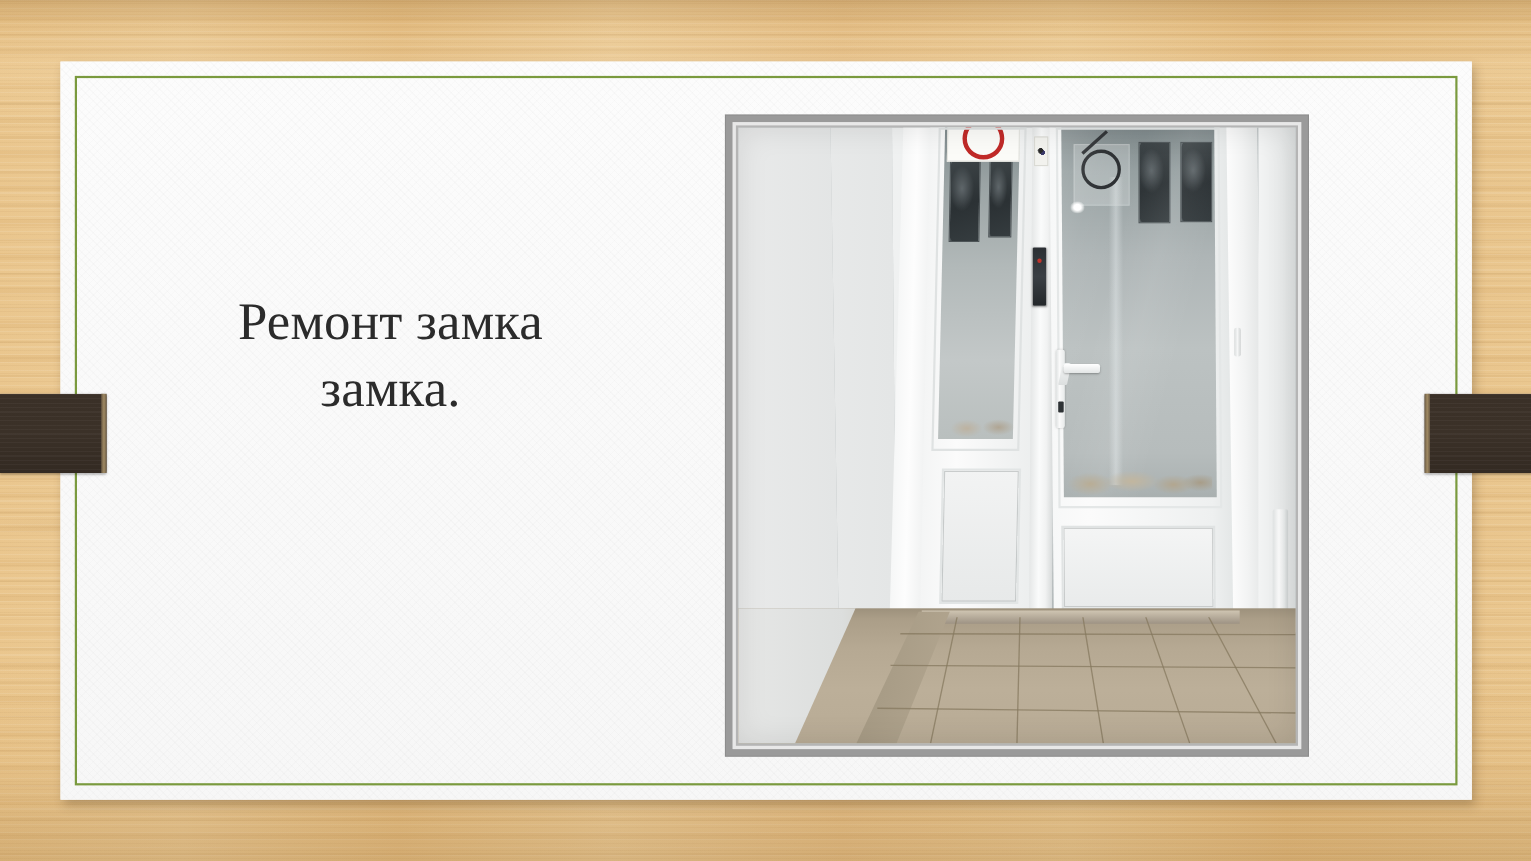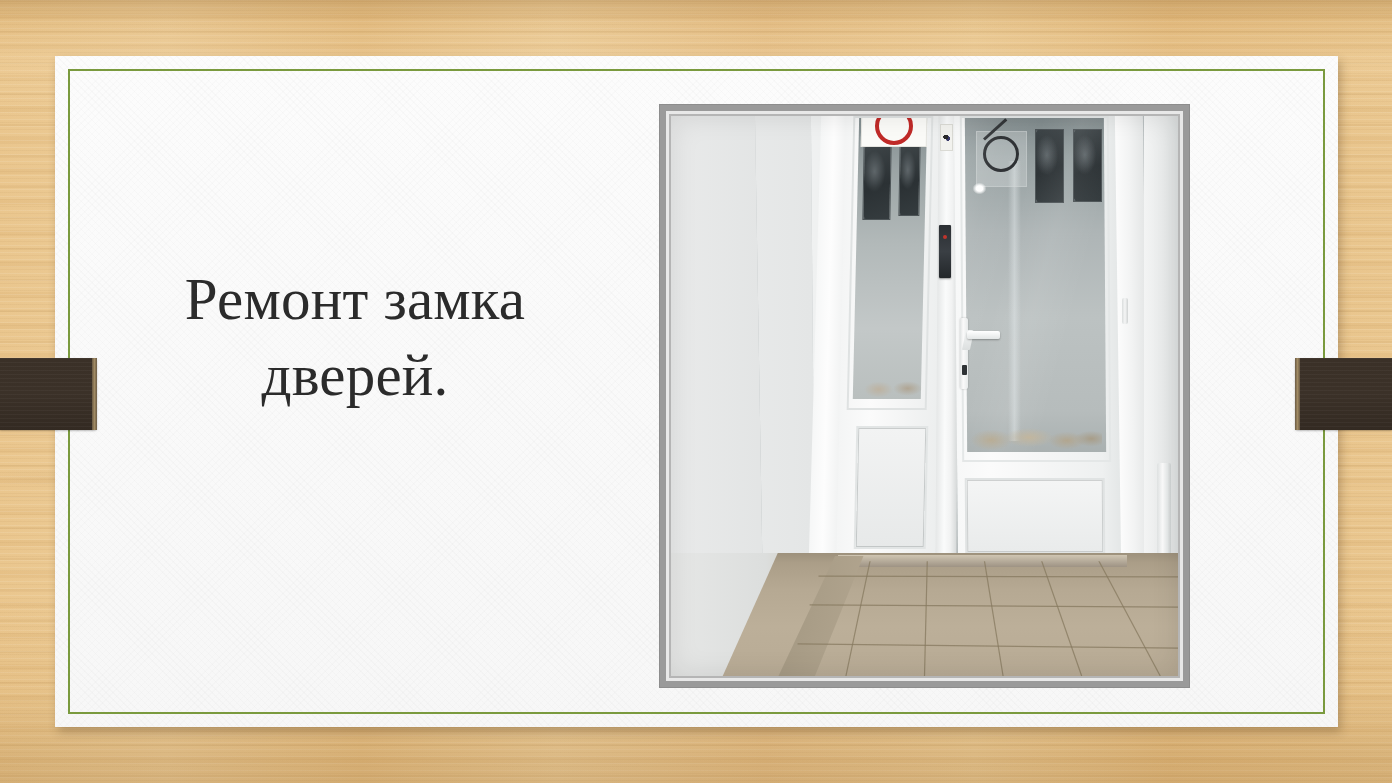--- a/index.html
+++ b/index.html
@@ -94,21 +94,21 @@
     background:linear-gradient(to right,#6a5a44,#a08a63,#6a5a44);
   }
   #cap-left{left:92px;}
   #cap-right{right:92px;}
 
   
   #title{
     position:absolute;left:120px;top:262px;width:470px;
     text-align:center;
     font-family:"Liberation Serif", serif;
-    font-size:59px;line-height:1.28;
+    font-size:48px;line-height:1.28;
     color:#2b2b2b;
     letter-spacing:.2px;
   }
 
   
   #photo-frame{
     position:absolute;left:660px;top:105px;width:529px;height:582px;
     background:#9a9a9a;
     padding:6px;
     box-sizing:border-box;
@@ -393,21 +393,21 @@
     <div id="card-border"></div>
   </div>
 
   <div class="ribbon" id="ribbon-left"></div>
   <div class="ribbon-cap" id="cap-left"></div>
   <div class="ribbon" id="ribbon-right"></div>
   <div class="ribbon-cap" id="cap-right"></div>
 
   <div id="title">
     <div>Ремонт замка</div>
-    <div>дверей.</div>
+    <div>замка.</div>
   </div>
 
   <div id="photo-frame">
     <div id="photo-inner-line">
       <div id="photo">
 
         <div class="scene-back"></div>
 
         <div class="wall-left"></div>
         <div class="wall-left2"></div>

